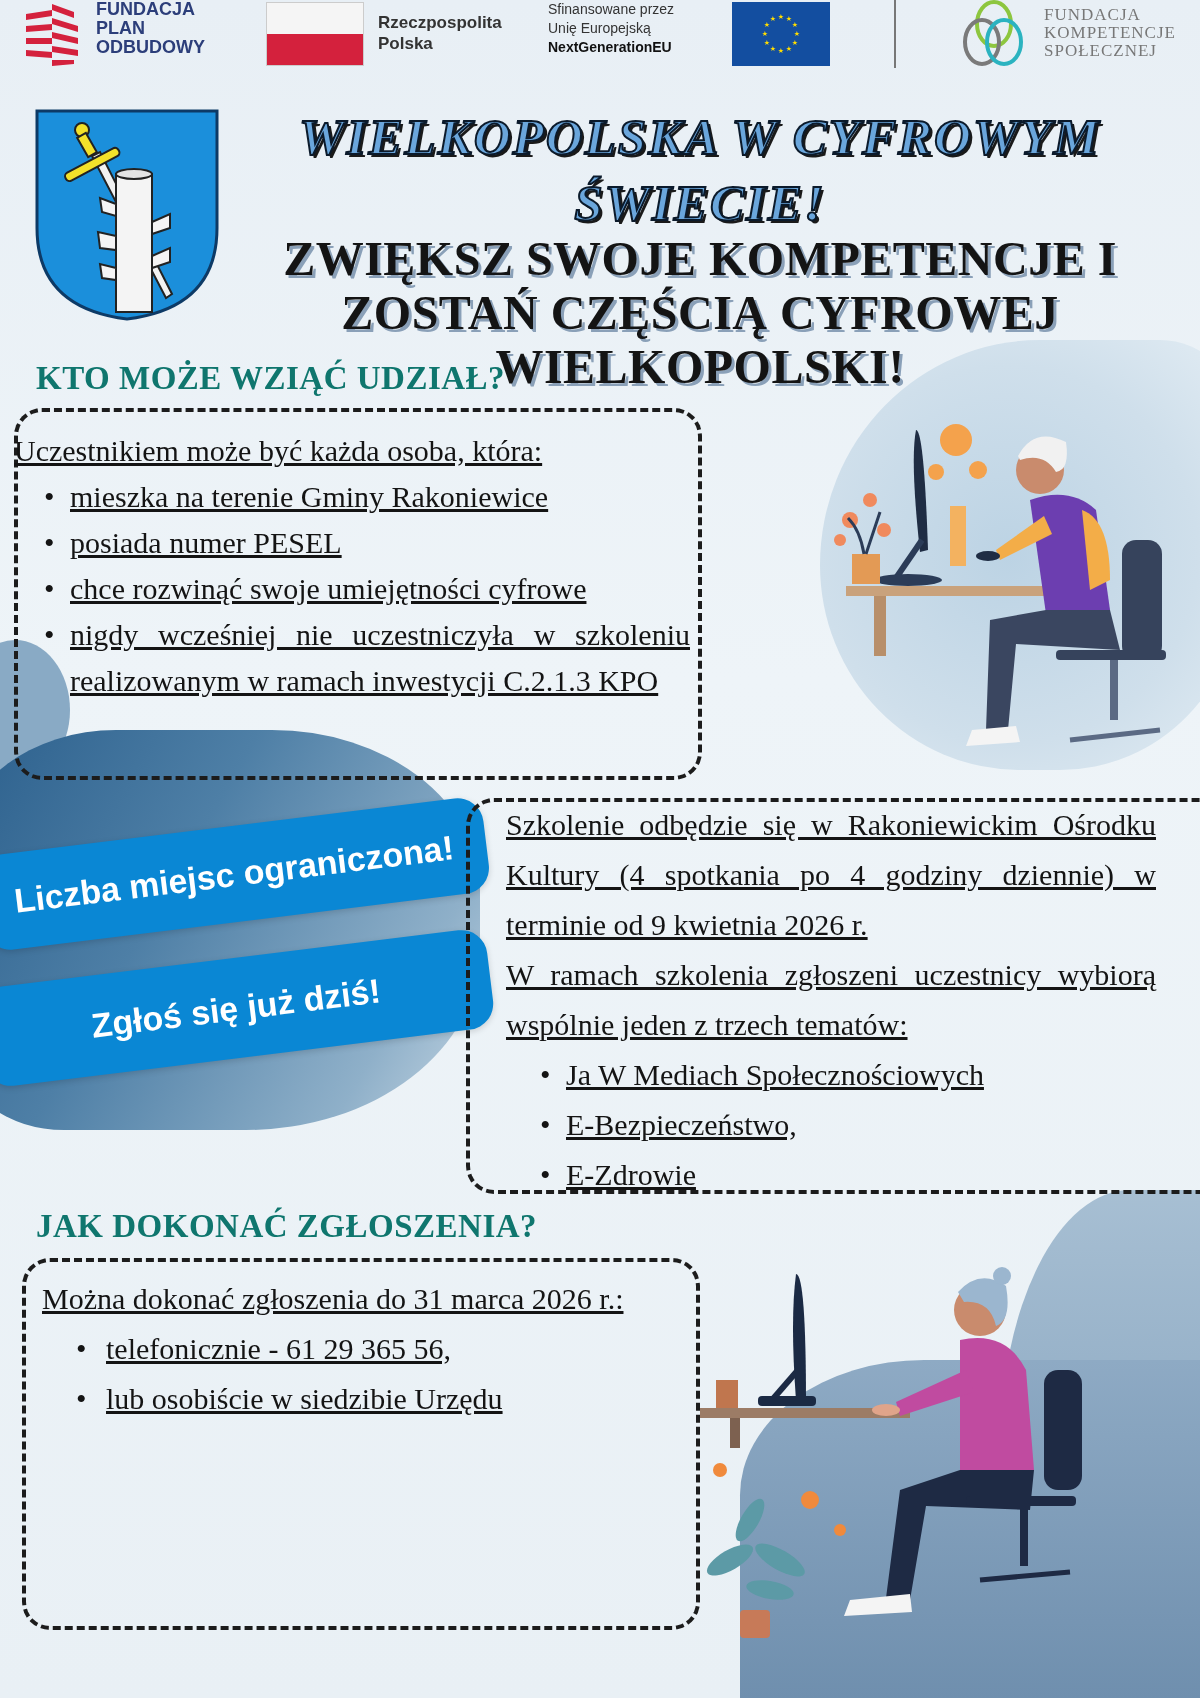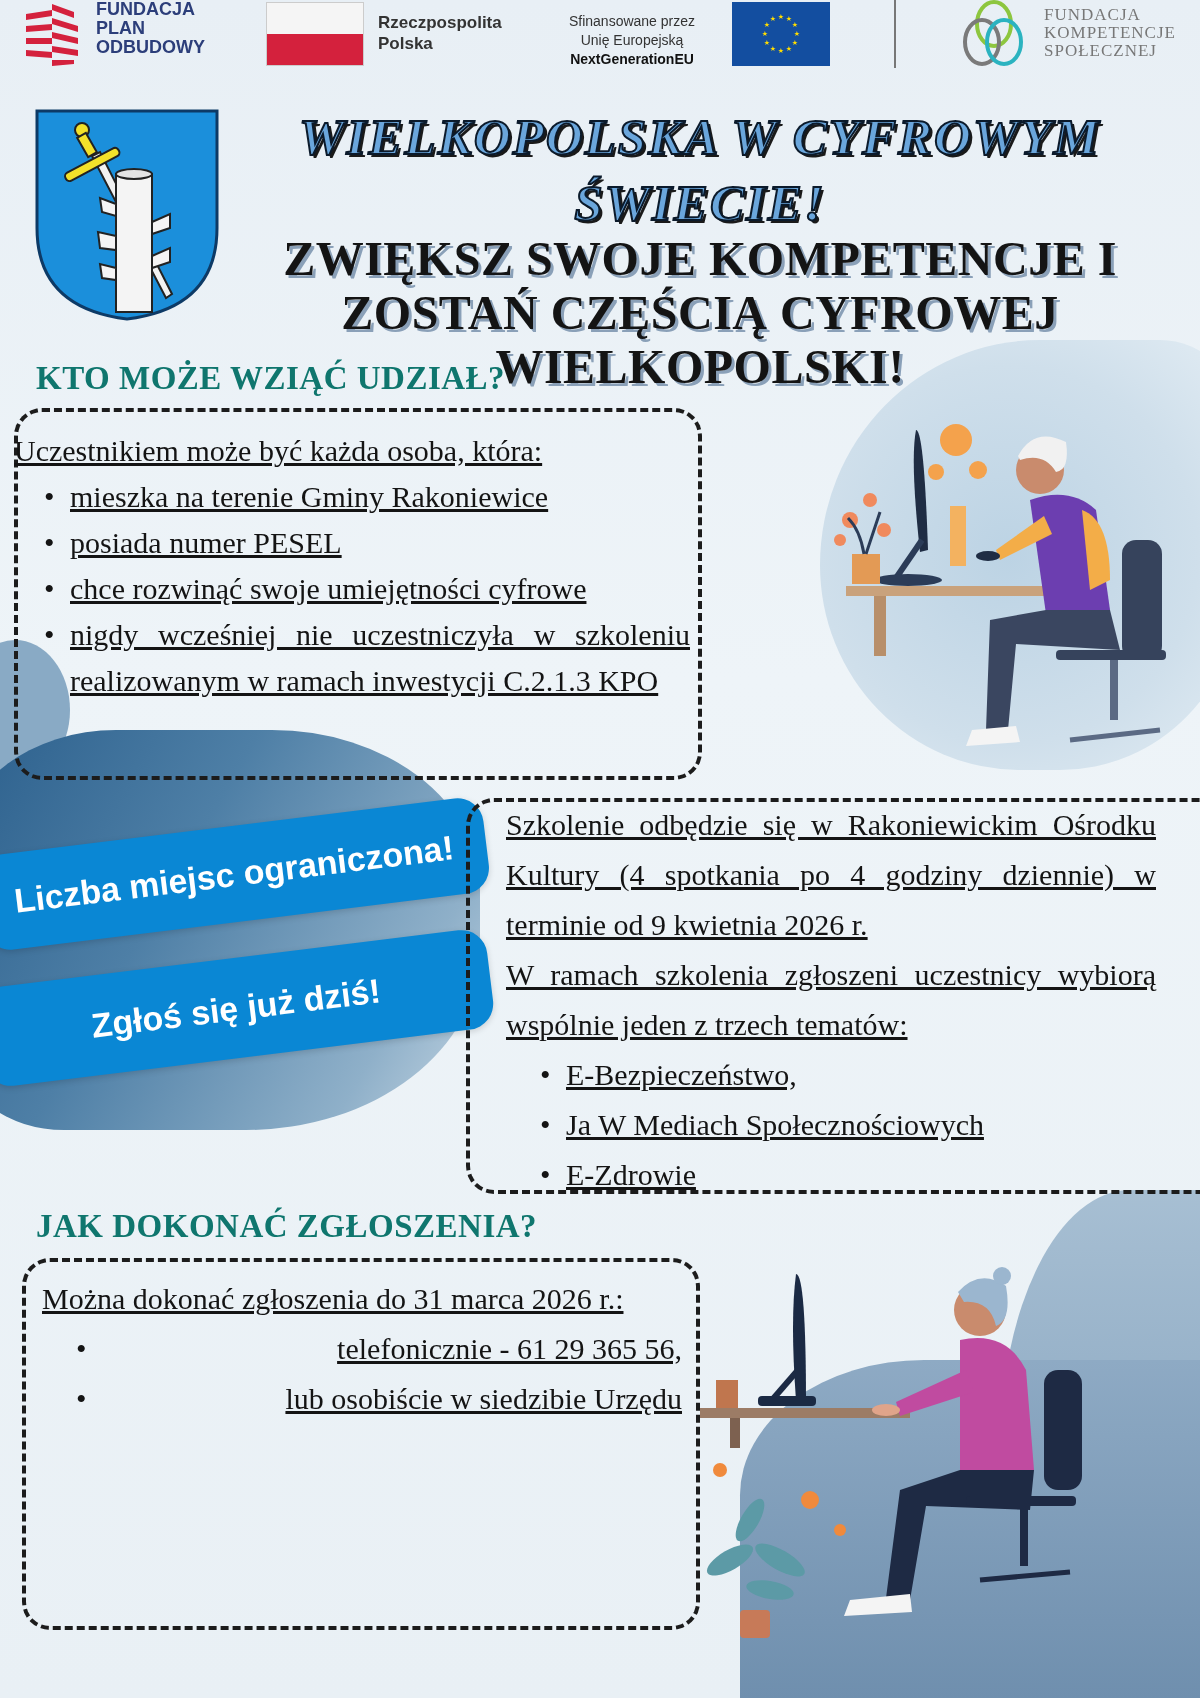--- a/index.html
+++ b/index.html
@@ -13,21 +13,21 @@
   .abs { position: absolute; }
 
   
   .logobar { left: 0; top: 0; width: 1200px; height: 78px; }
   .kpo-mark { left: 22px; top: 4px; width: 58px; height: 62px; }
   .kpo-text { left: 96px; top: 0px; color: #2c3e7a; font-family: "Liberation Sans", sans-serif; font-weight: bold; font-size: 18px; line-height: 19px; }
   .pl-flag { left: 266px; top: 2px; width: 98px; height: 64px; border: 1px solid #ccc; }
   .pl-flag .w { height: 50%; background: #f5f5f5; }
   .pl-flag .r { height: 50%; background: #d4213d; }
   .rp-text { left: 378px; top: 12px; font-family: "Liberation Sans", sans-serif; font-weight: bold; font-size: 17px; line-height: 21px; color: #333; }
-  .eu-text { left: 548px; top: 12px; width: 168px; text-align: center; font-family: "Liberation Sans", sans-serif; font-size: 14px; line-height: 19px; color: #333; }
+  .eu-text { left: 548px; top: 0; width: 168px; text-align: left; font-family: "Liberation Sans", sans-serif; font-size: 14px; line-height: 19px; color: #333; }
   .eu-text b { font-weight: bold; color: #111; }
   .eu-flag { left: 732px; top: 2px; width: 98px; height: 64px; background: #134ea0; }
   .vsep { left: 894px; top: 0; width: 2px; height: 68px; background: #777; }
   .fps-mark { left: 958px; top: 0; width: 72px; height: 68px; }
   .fps-text { left: 1044px; top: 6px; font-family: "Liberation Serif", serif; font-size: 17px; line-height: 18px; color: #777; letter-spacing: 1px; }
 
   
   .coa { left: 34px; top: 108px; width: 186px; height: 214px; }
 
   
@@ -75,21 +75,21 @@
 
   .info-text { left: 506px; top: 800px; width: 650px; line-height: 50px; }
   .info-text p { text-align: justify; text-align-last: left; }
   .info-text ul { list-style: none; margin-left: 34px; }
   .info-text li { position: relative; padding-left: 26px; }
   .info-text li::before { content: "•"; position: absolute; left: 0; }
 
   .how-text { left: 42px; top: 1274px; width: 640px; line-height: 50px; }
   .how-text p { text-align: justify; text-align-last: left; }
   .how-text ul { list-style: none; margin-left: 34px; }
-  .how-text li { position: relative; padding-left: 30px; text-align: right; }
+  .how-text li { position: relative; padding-left: 30px; }
   .how-text li::before { content: "•"; position: absolute; left: 0; }
 
   
   .banner {
     background: #0a87d4; color: #fff; border-radius: 26px;
     font-family: "Liberation Sans", sans-serif; font-weight: bold;
     font-size: 34px; text-align: center;
     transform: rotate(-7deg); transform-origin: center;
     box-shadow: 0 2px 6px rgba(0,0,0,0.15);
   }
@@ -253,22 +253,22 @@
 </svg>
 
 <div class="abs banner banner-1">Liczba miejsc ograniczona!</div>
 <div class="abs banner banner-2">Zgłoś się już dziś!</div>
 
 <div class="abs dbox box-info"></div>
 <div class="abs body-text info-text">
   <p>Szkolenie odbędzie się w Rakoniewickim Ośrodku Kultury (4 spotkania po 4 godziny dziennie) w terminie od 9 kwietnia  2026 r.</p>
   <p>W ramach szkolenia zgłoszeni uczestnicy wybiorą wspólnie jeden z trzech tematów:</p>
   <ul>
+    <li>Ja W Mediach Społecznościowych</li>
     <li>E-Bezpieczeństwo,</li>
-    <li>Ja W Mediach Społecznościowych</li>
     <li>E-Zdrowie</li>
   </ul>
 </div>
 
 <div class="abs sec-h h-how">JAK DOKONAĆ ZGŁOSZENIA?</div>
 <div class="abs dbox box-how"></div>
 <div class="abs body-text how-text">
   <p>Można dokonać zgłoszenia do 31 marca 2026 r.:</p>
   <ul>
     <li> telefonicznie - 61 29 365 56,</li>

